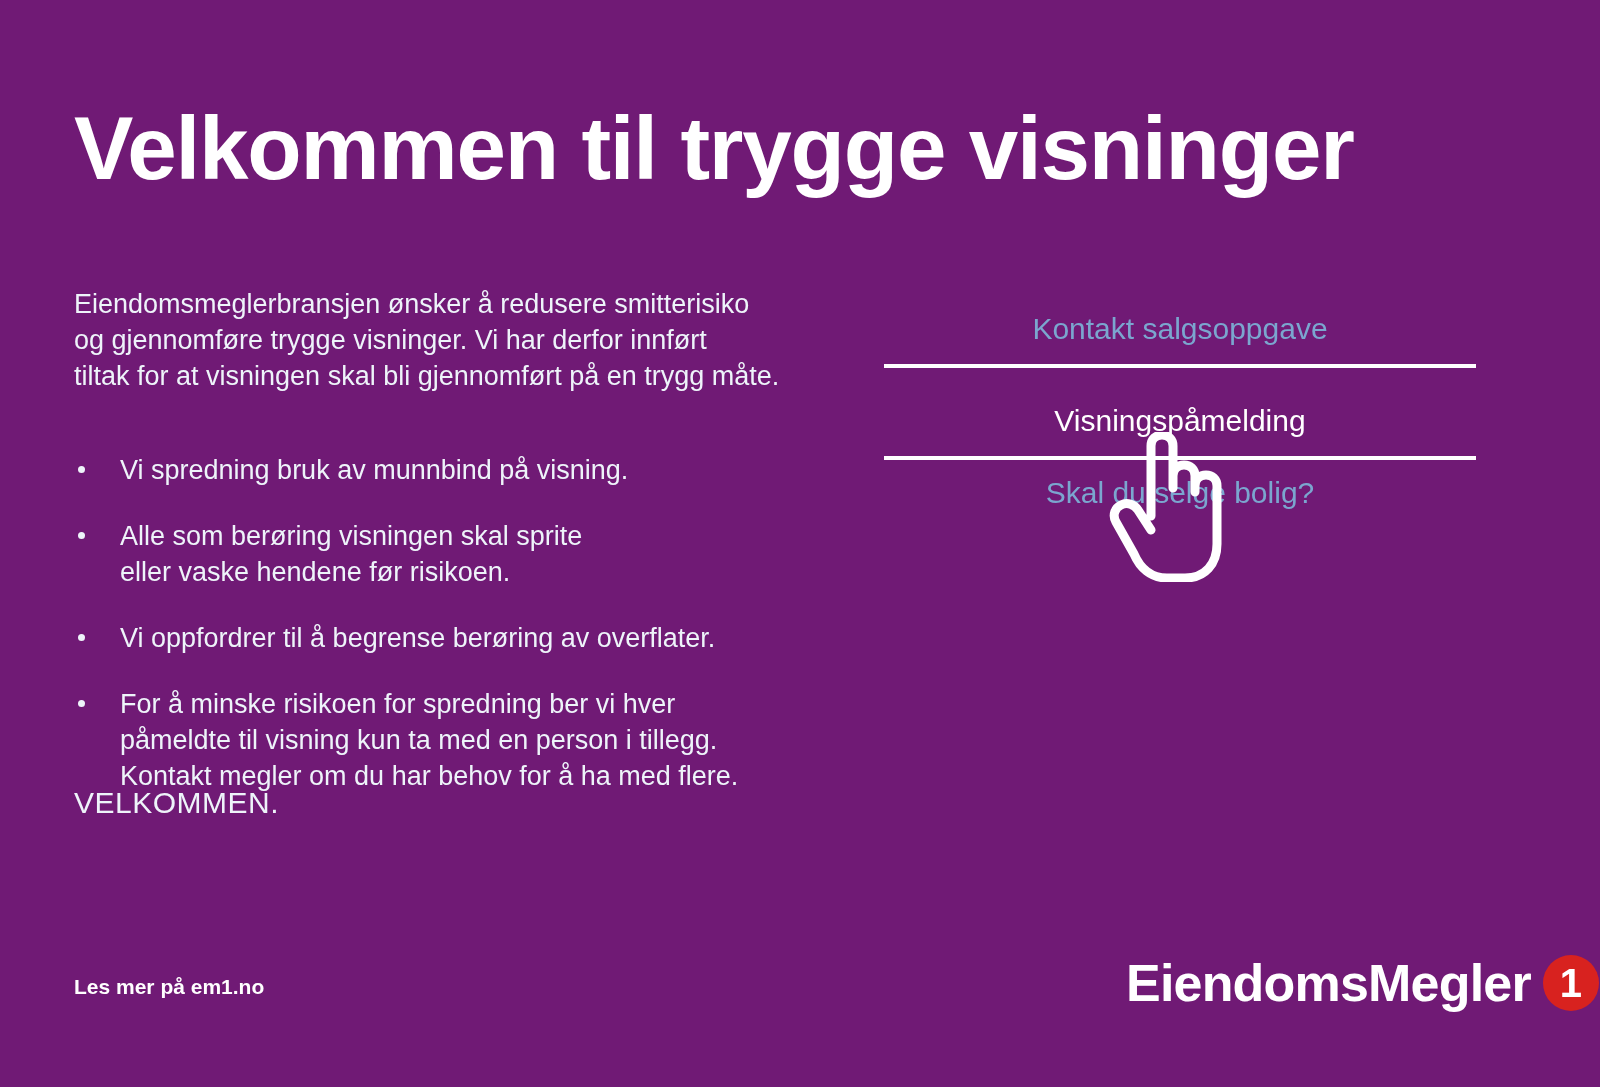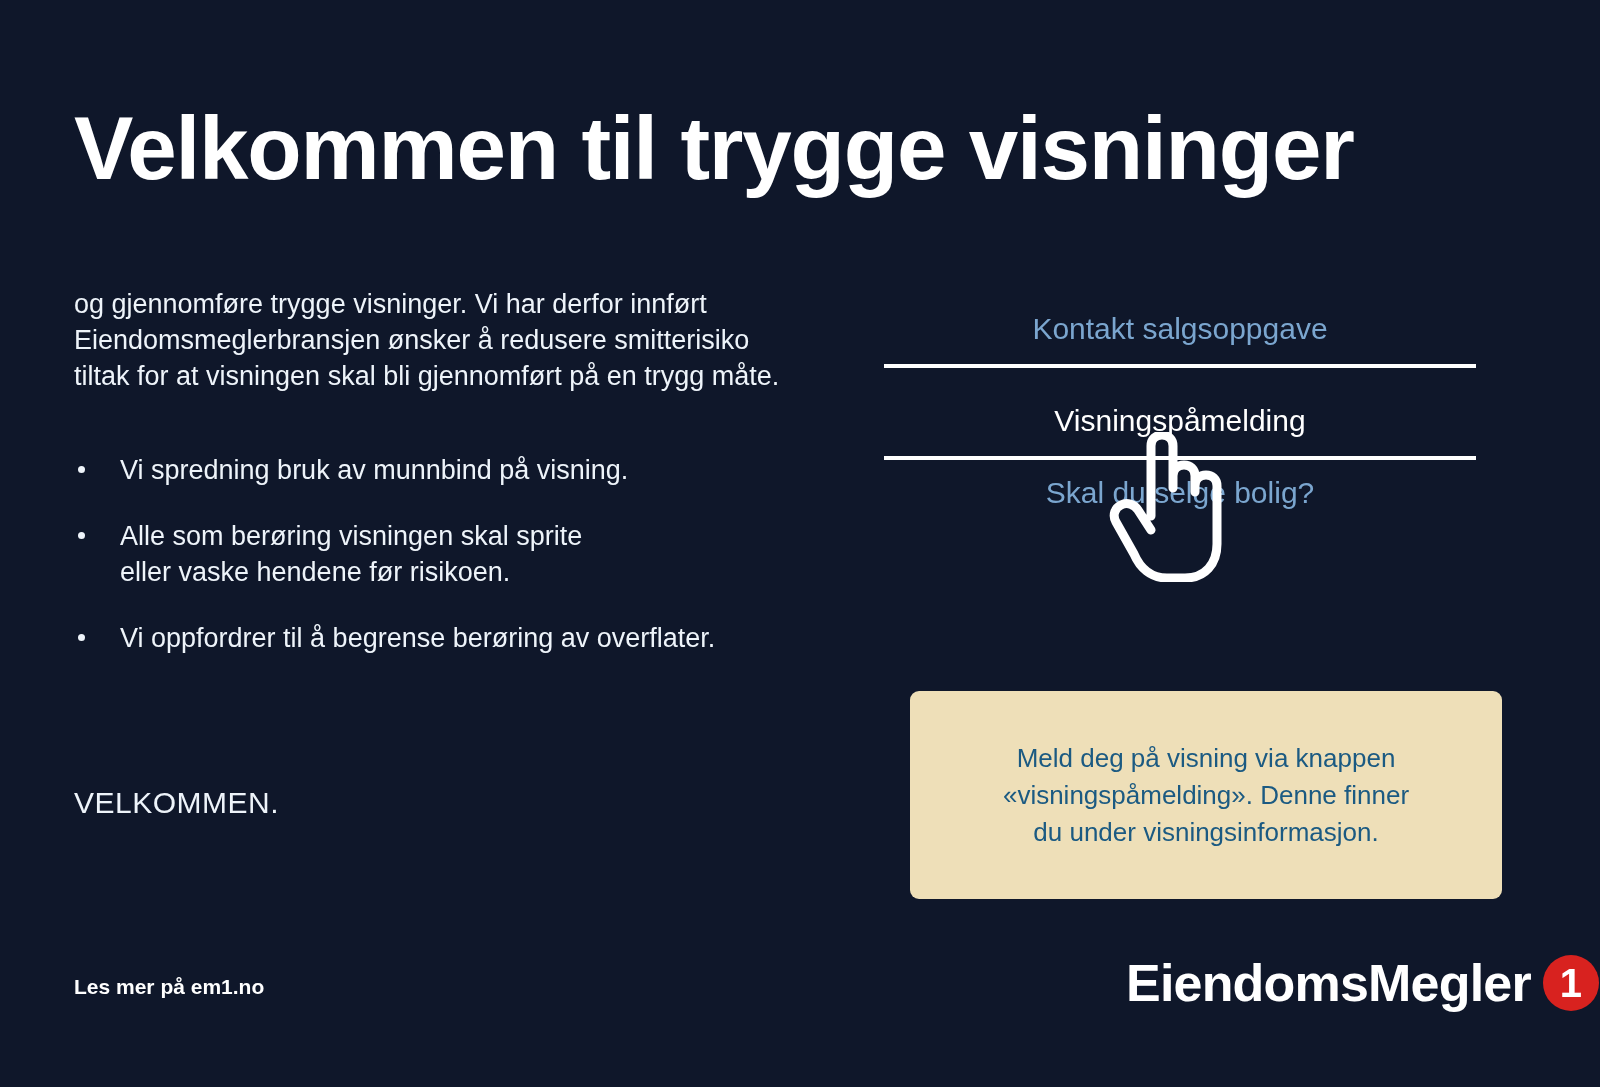--- a/index.html
+++ b/index.html
@@ -7,21 +7,21 @@
     padding: 0;
     background: #0a5ca8;
   }
   body {
     font-family: "Liberation Sans", sans-serif;
   }
   #poster {
     position: relative;
     width: 1600px;
     height: 1087px;
-    background: #0f172a;
+    background: #701a75;
     overflow: hidden;
   }
 
   
   .title {
     position: absolute;
     left: 74px;
     top: 104px;
     width: 1460px;
     color: #ffffff;
@@ -173,22 +173,22 @@
 </head>
 <body>
 
 <div id="poster">
 
   <div class="title">Velkommen til trygge visninger</div>
 
   <div class="left-col">
 
     <div class="intro">
+      <div>Eiendomsmeglerbransjen ønsker å redusere smitterisiko</div>
       <div>og gjennomføre trygge visninger. Vi har derfor innført</div>
-      <div>Eiendomsmeglerbransjen ønsker å redusere smitterisiko</div>
       <div>tiltak for at visningen skal bli gjennomført på en trygg måte.</div>
     </div>
 
     <div class="bullets">
 
       <div class="bullet-row">
         <span class="bullet-dot"></span>
         <div>Vi spredning bruk av munnbind på visning.</div>
       </div>
 
@@ -196,20 +196,26 @@
         <span class="bullet-dot"></span>
         <div>Alle som berøring visningen skal sprite</div>
         <div>eller vaske hendene før risikoen.</div>
       </div>
 
       <div class="bullet-row">
         <span class="bullet-dot"></span>
         <div>Vi oppfordrer til å begrense berøring av overflater.</div>
       </div>
 
+      <div class="bullet-row">
+        <span class="bullet-dot"></span>
+        <div>For å minske risikoen for spredning ber vi hver</div>
+        <div>påmeldte til visning kun ta med en person i tillegg.</div>
+        <div>Kontakt megler om du har behov for å ha med flere.</div>
+      </div>
 
     </div>
   </div>
 
   <div class="velkommen">VELKOMMEN.</div>
 
   <div class="footer-left">Les mer på em1.no</div>
 
   <div class="menu">
     <div class="menu-item dim">Kontakt salgsoppgave</div>
@@ -246,26 +252,19 @@
                  L60 146
                  C44 146 33 136 27 122
                  L9 90
                  C5 83 8 76 14 73
                  C20 70 27 72 31 78
                  L44 98"></path>
       </g>
     </svg>
   </div>
 
-  <div class="info-box">
-    <div class="info-text">
-      <div>Meld deg på visning via knappen</div>
-      <div>«visningspåmelding». Denne finner</div>
-      <div>du under visningsinformasjon.</div>
-    </div>
-  </div>
 
   <div class="logo">
     <span class="logo-word">EiendomsMegler</span>
     <span class="logo-badge">1</span>
   </div>
 
 </div>
 
 </body></html>

